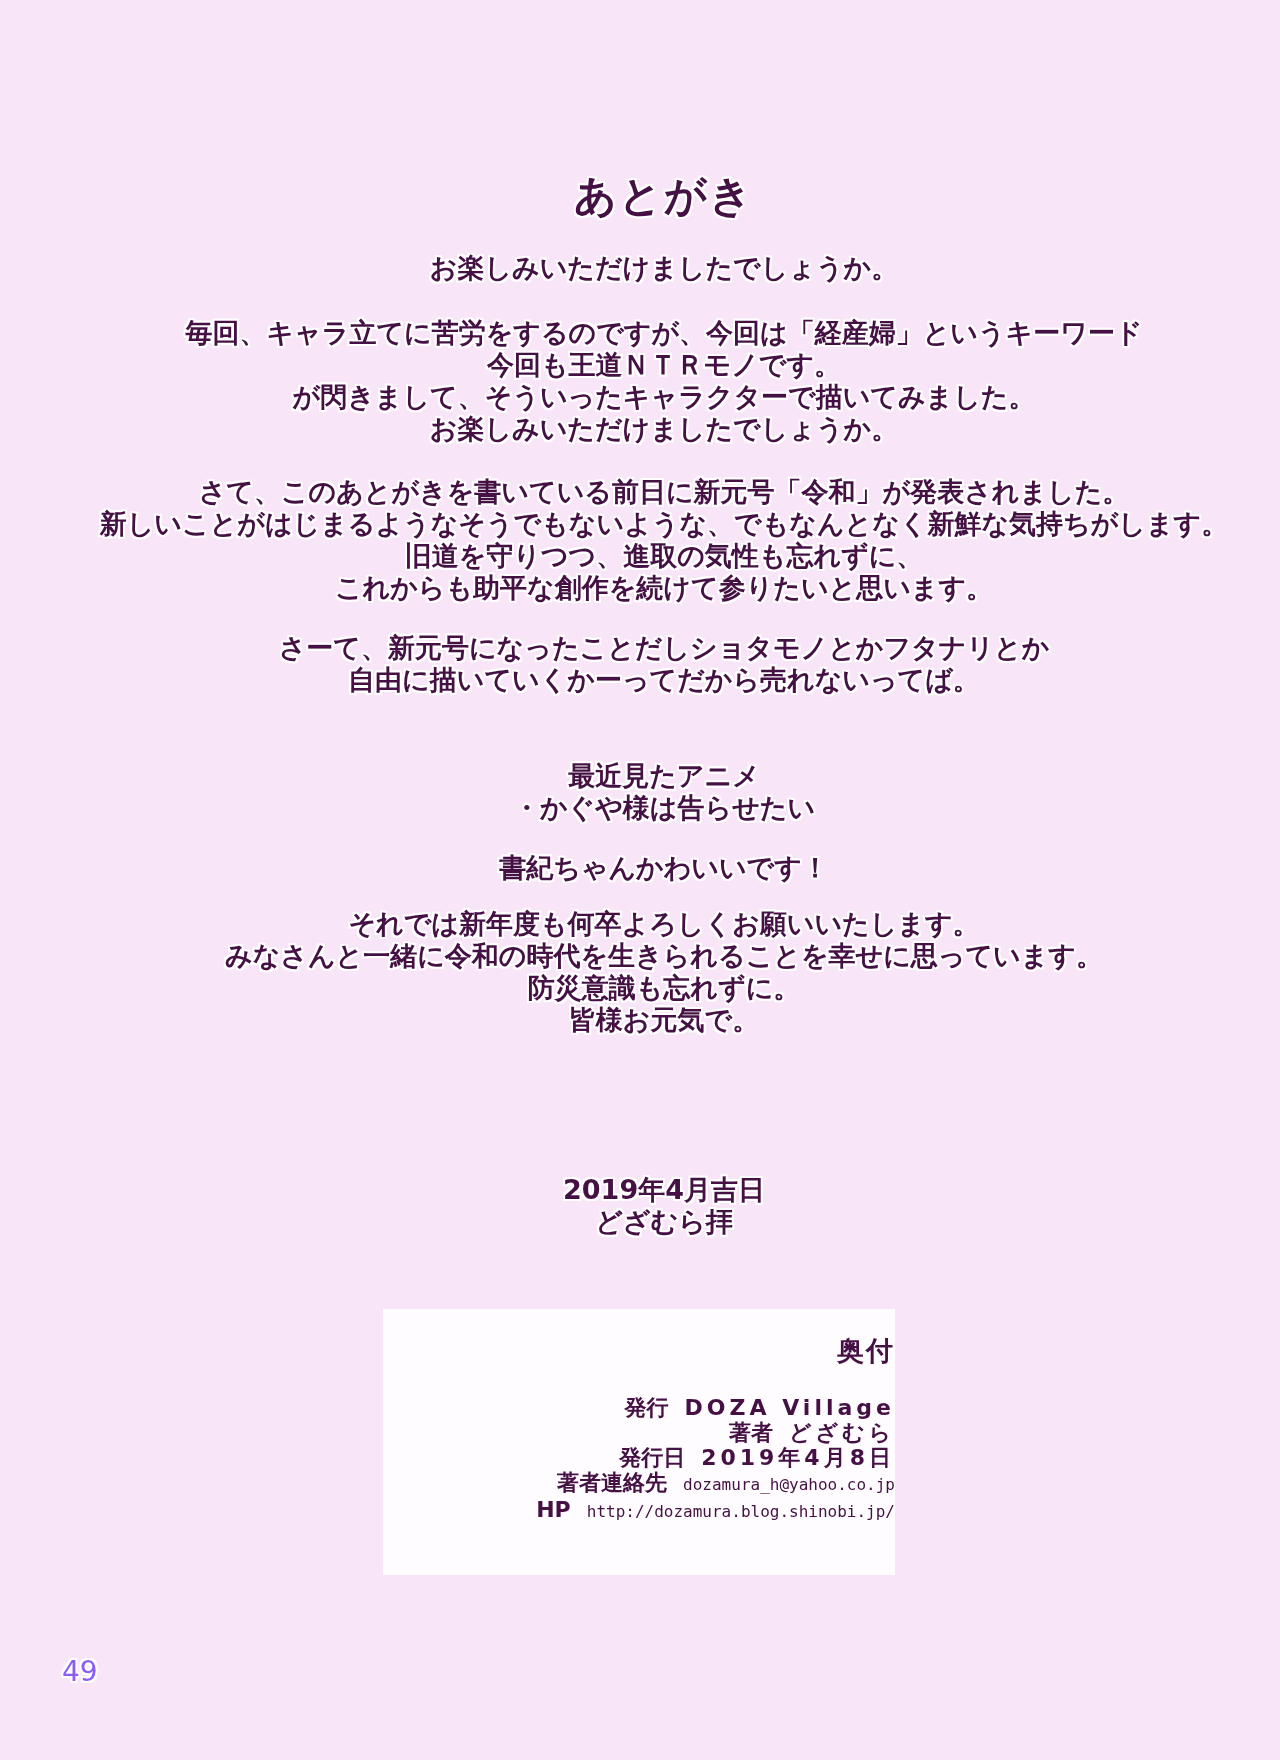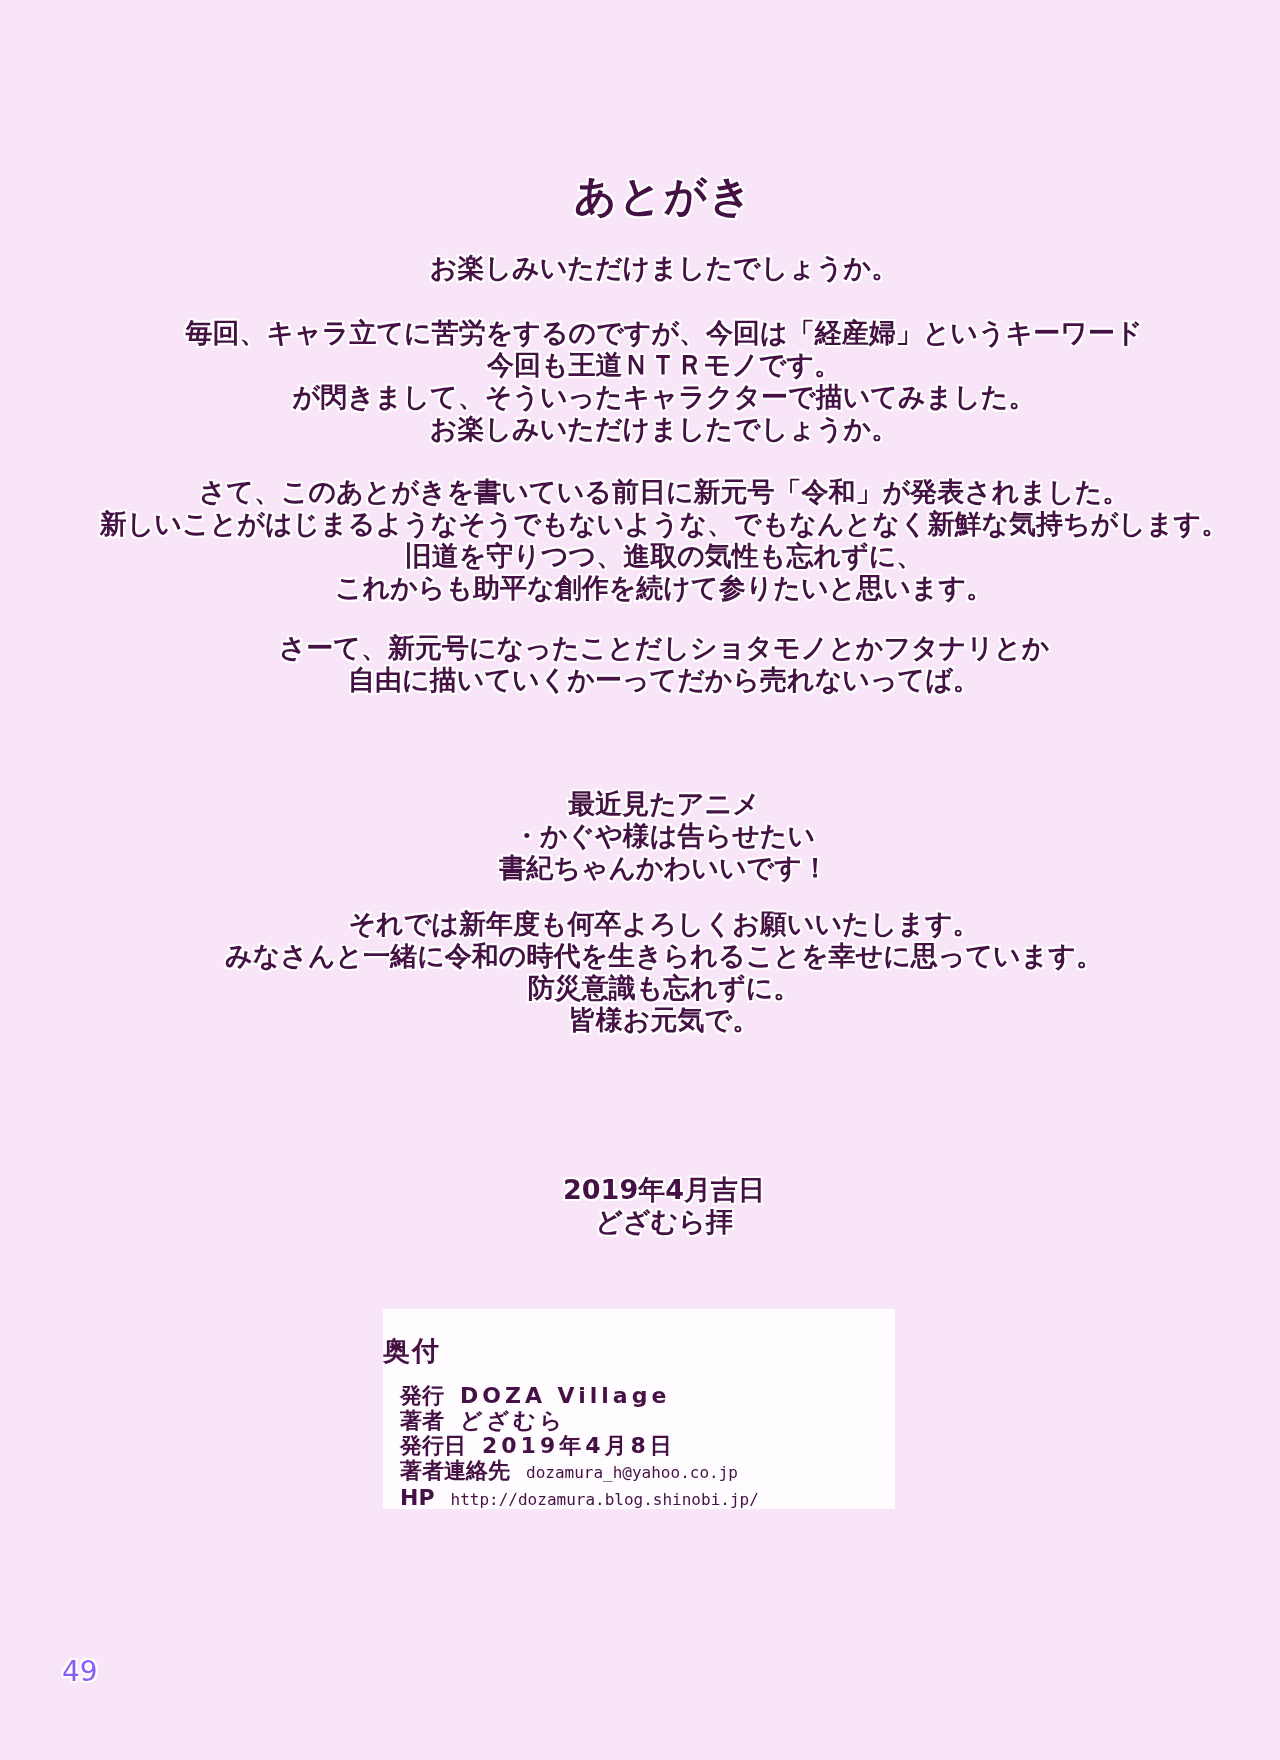--- a/index.html
+++ b/index.html
@@ -37,41 +37,41 @@
   }
   .para {
     font-size: 27px;
     font-weight: bold;
     line-height: 32px;
   }
   .p1 { top: 252px; }
   .p2 { top: 317px; }
   .p3 { top: 476px; }
   .p4 { top: 632px; }
-  .p5 { top: 760px; margin-top: 28px; }
+  .p5 { top: 760px; }
   .p6 { top: 852px; }
   .p7 { top: 908px; }
   .signoff { top: 1174px; }
   .colophon-box {
     position: absolute;
     left: 383px;
     top: 1309px;
     width: 512px;
-    height: 200px;
+    height: 266px;
     background: #fefcfe;
-    text-align: left;
+    text-align: right;
   }
   .colophon-title {
     margin-top: 24px;
     font-size: 27px;
     font-weight: bold;
     letter-spacing: 2px;
   }
   .colophon-rows {
-    margin-top: 14px;
+    margin-top: 26px;
     padding-left: 17px;
   }
   .colophon-row {
     font-size: 22px;
     line-height: 25px;
     white-space: nowrap;
   }
   .colophon-row .label {
     font-weight: bold;
     margin-right: 16px;

